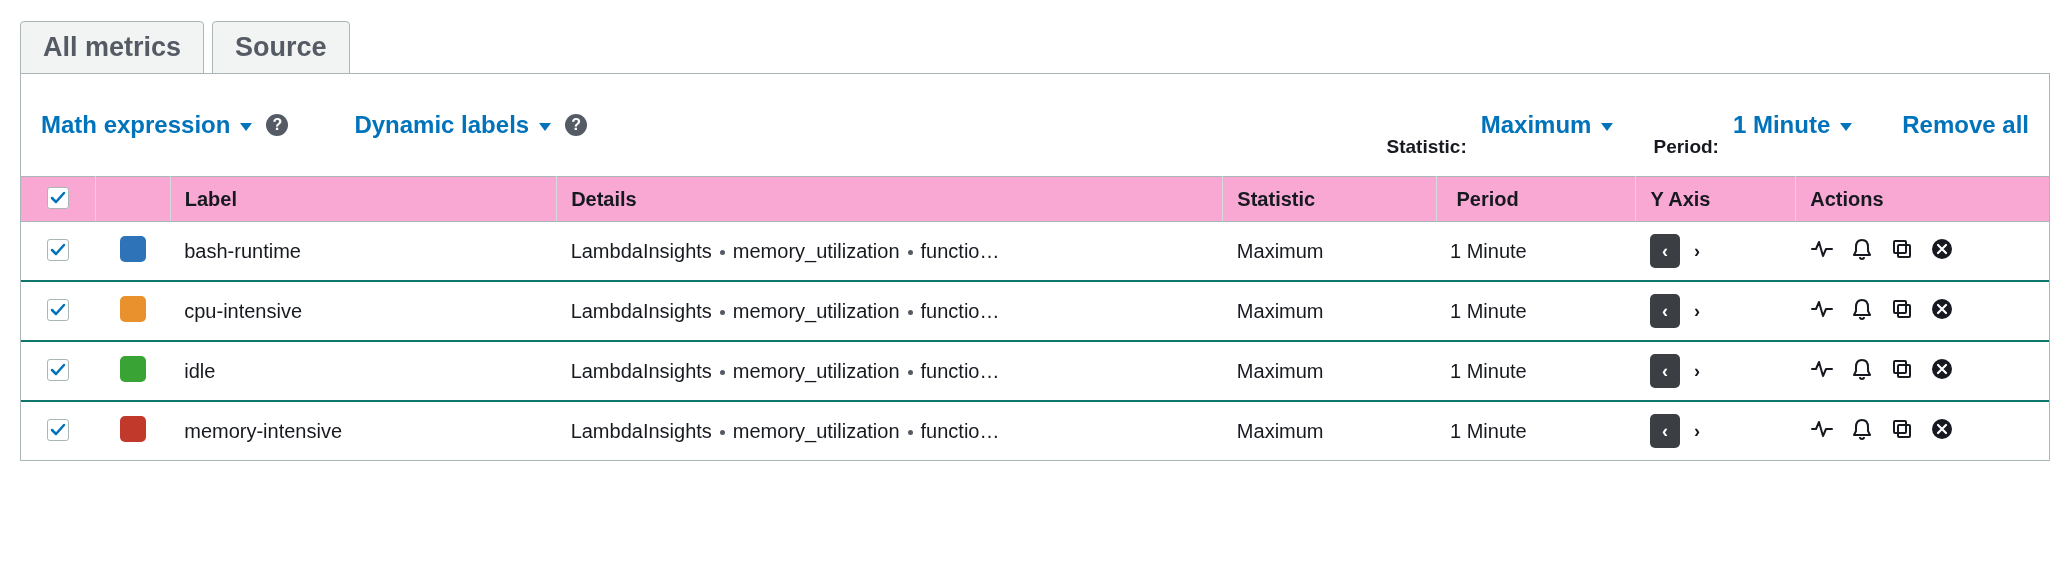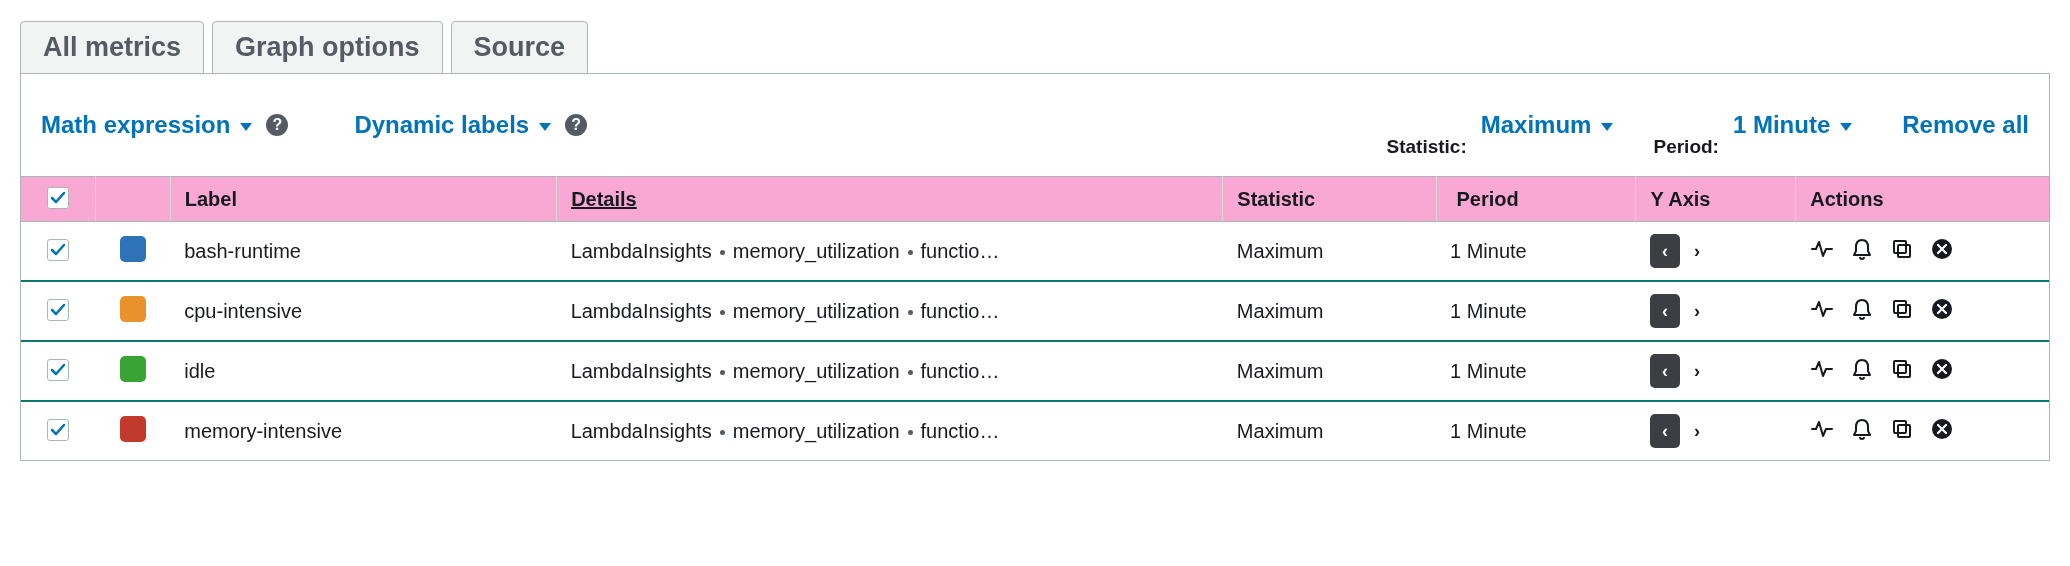--- a/index.html
+++ b/index.html
@@ -122,21 +122,21 @@
   .checkbox svg { width: 16px; height: 16px; }
   .swatch {
     width: 26px;
     height: 26px;
     border-radius: 5px;
     display: inline-block;
   }
   .col-chk { width: 56px; text-align:center; }
   .col-sw { width: 56px; text-align:center; }
   .col-label { width: 290px; }
-  .col-details { width: 500px; text-decoration: underline; }
+  .col-details { width: 500px; }
   .col-stat { width: 160px; }
   .col-period { width: 150px; padding-left: 20px; }
   .col-axis { width: 120px; }
   .col-actions { width: 190px; }
   .yaxis {
     display: inline-flex;
     align-items: center;
     gap: 2px;
   }
   .axis-btn {
@@ -179,21 +179,20 @@
     border-radius:50%;
     vertical-align: middle;
     margin: 0 8px;
   }
 </style>
 </head>
 <body>
 
 <div class="tabs">
   <div class="tab">All metrics</div>
-  <div class="tab">Graph options</div>
   <div class="tab">Source</div>
 </div>
 
 <div class="panel">
 
   <div class="toolbar">
     <span class="link">
       <span>Math expression</span>
       <span class="chev chev-down"></span>
     </span>

